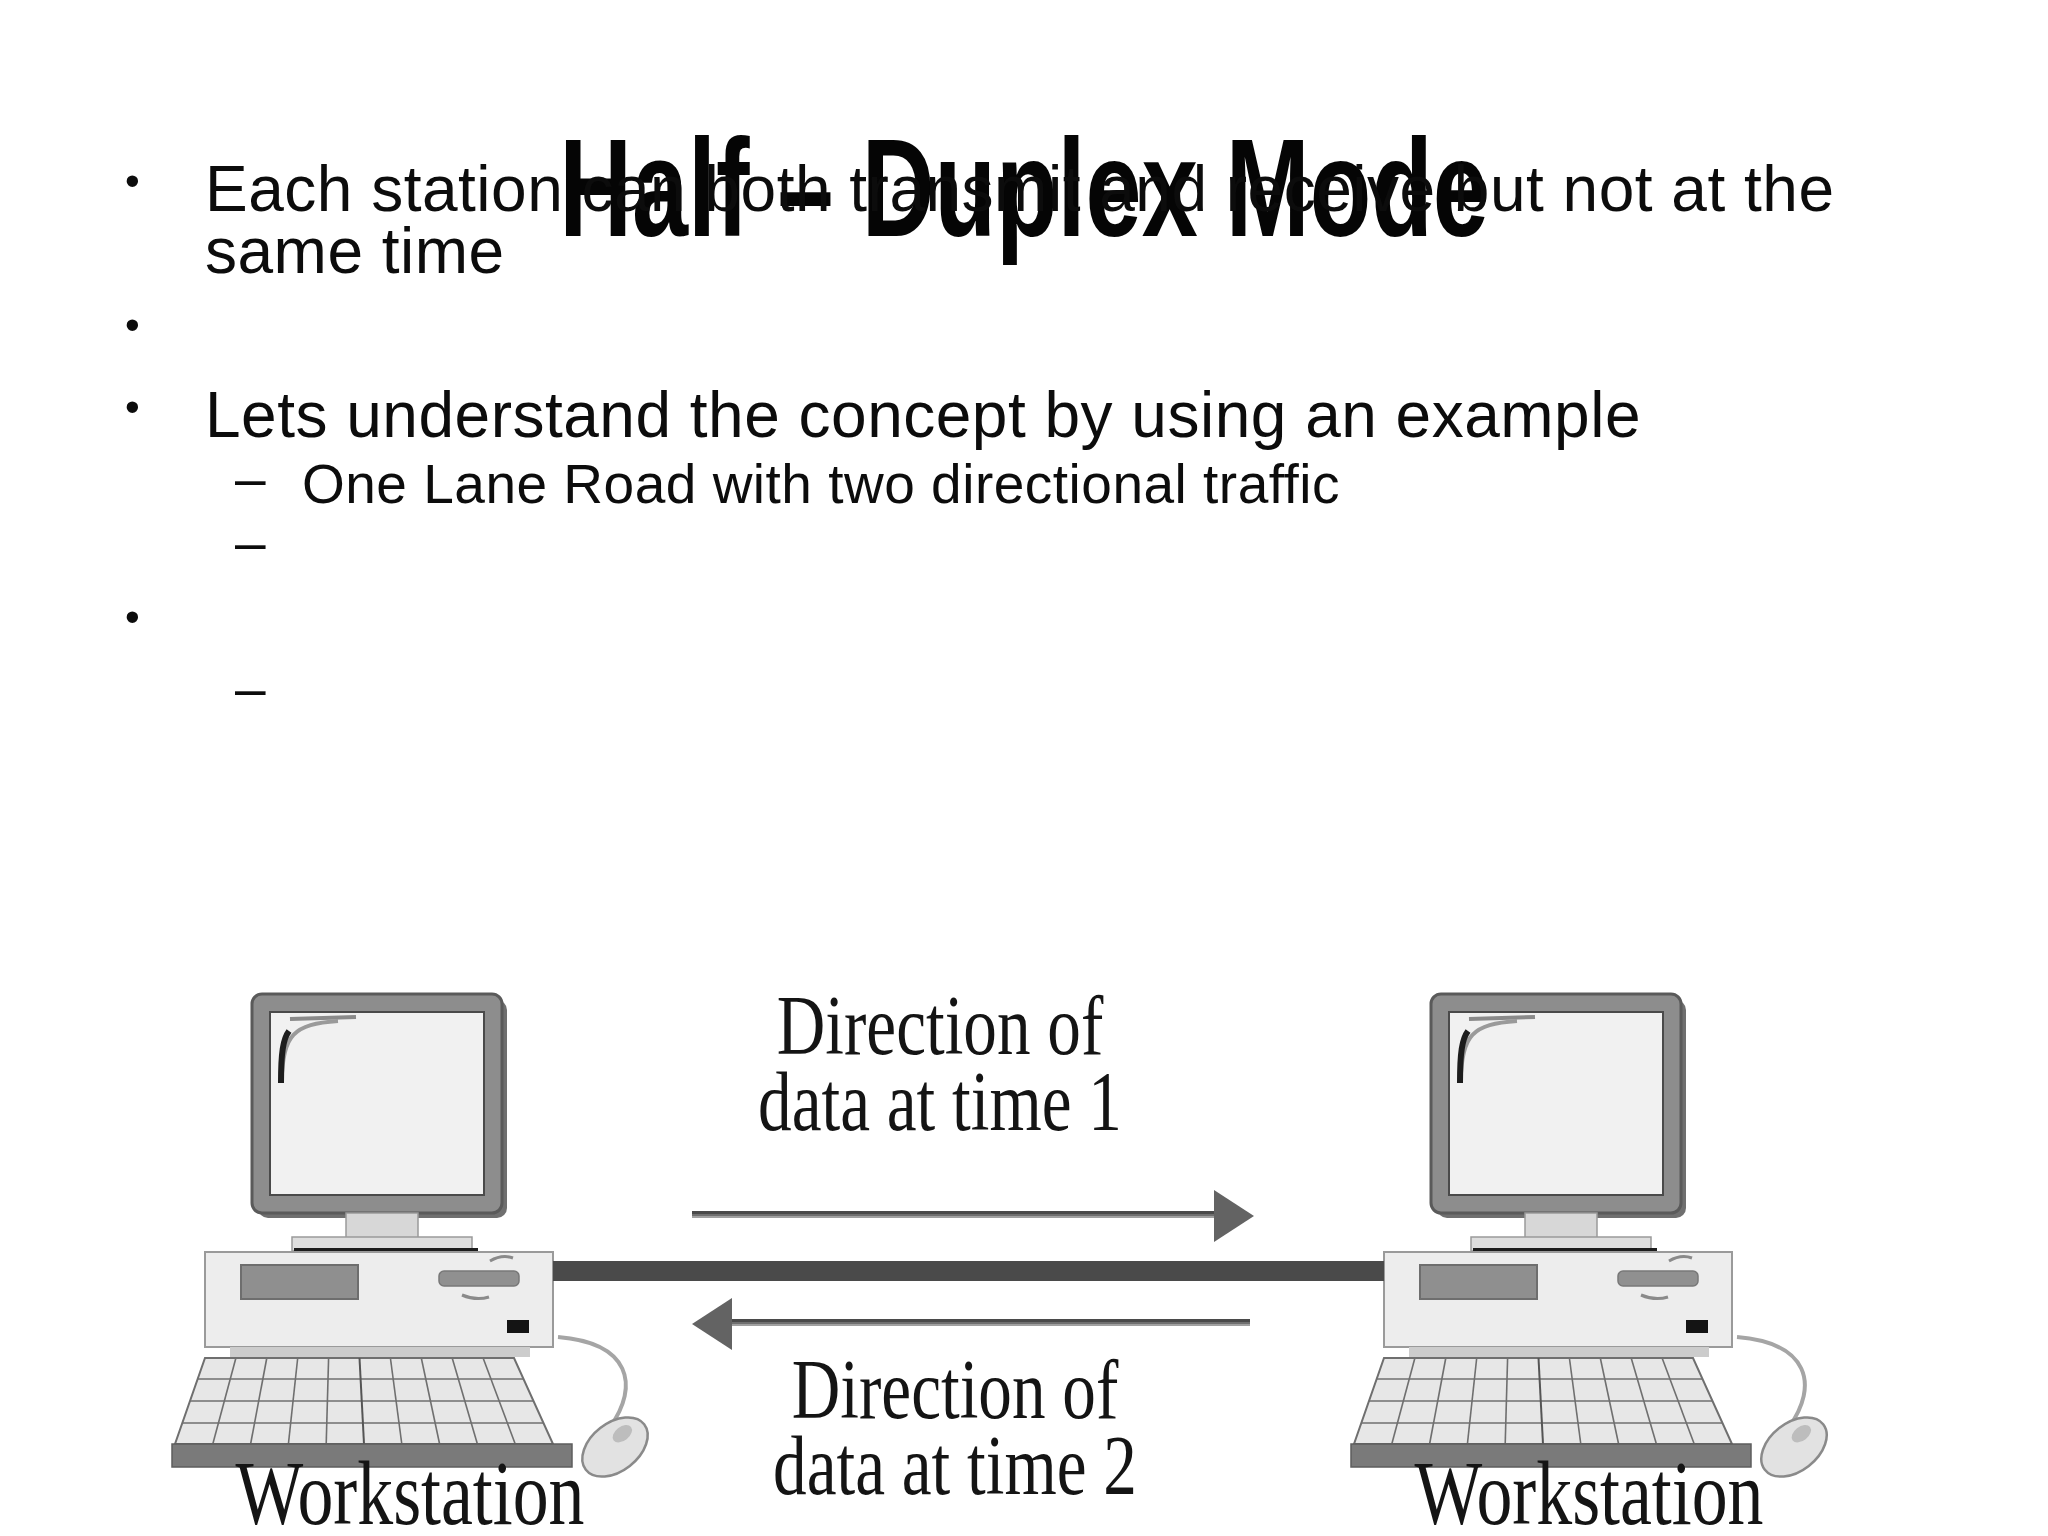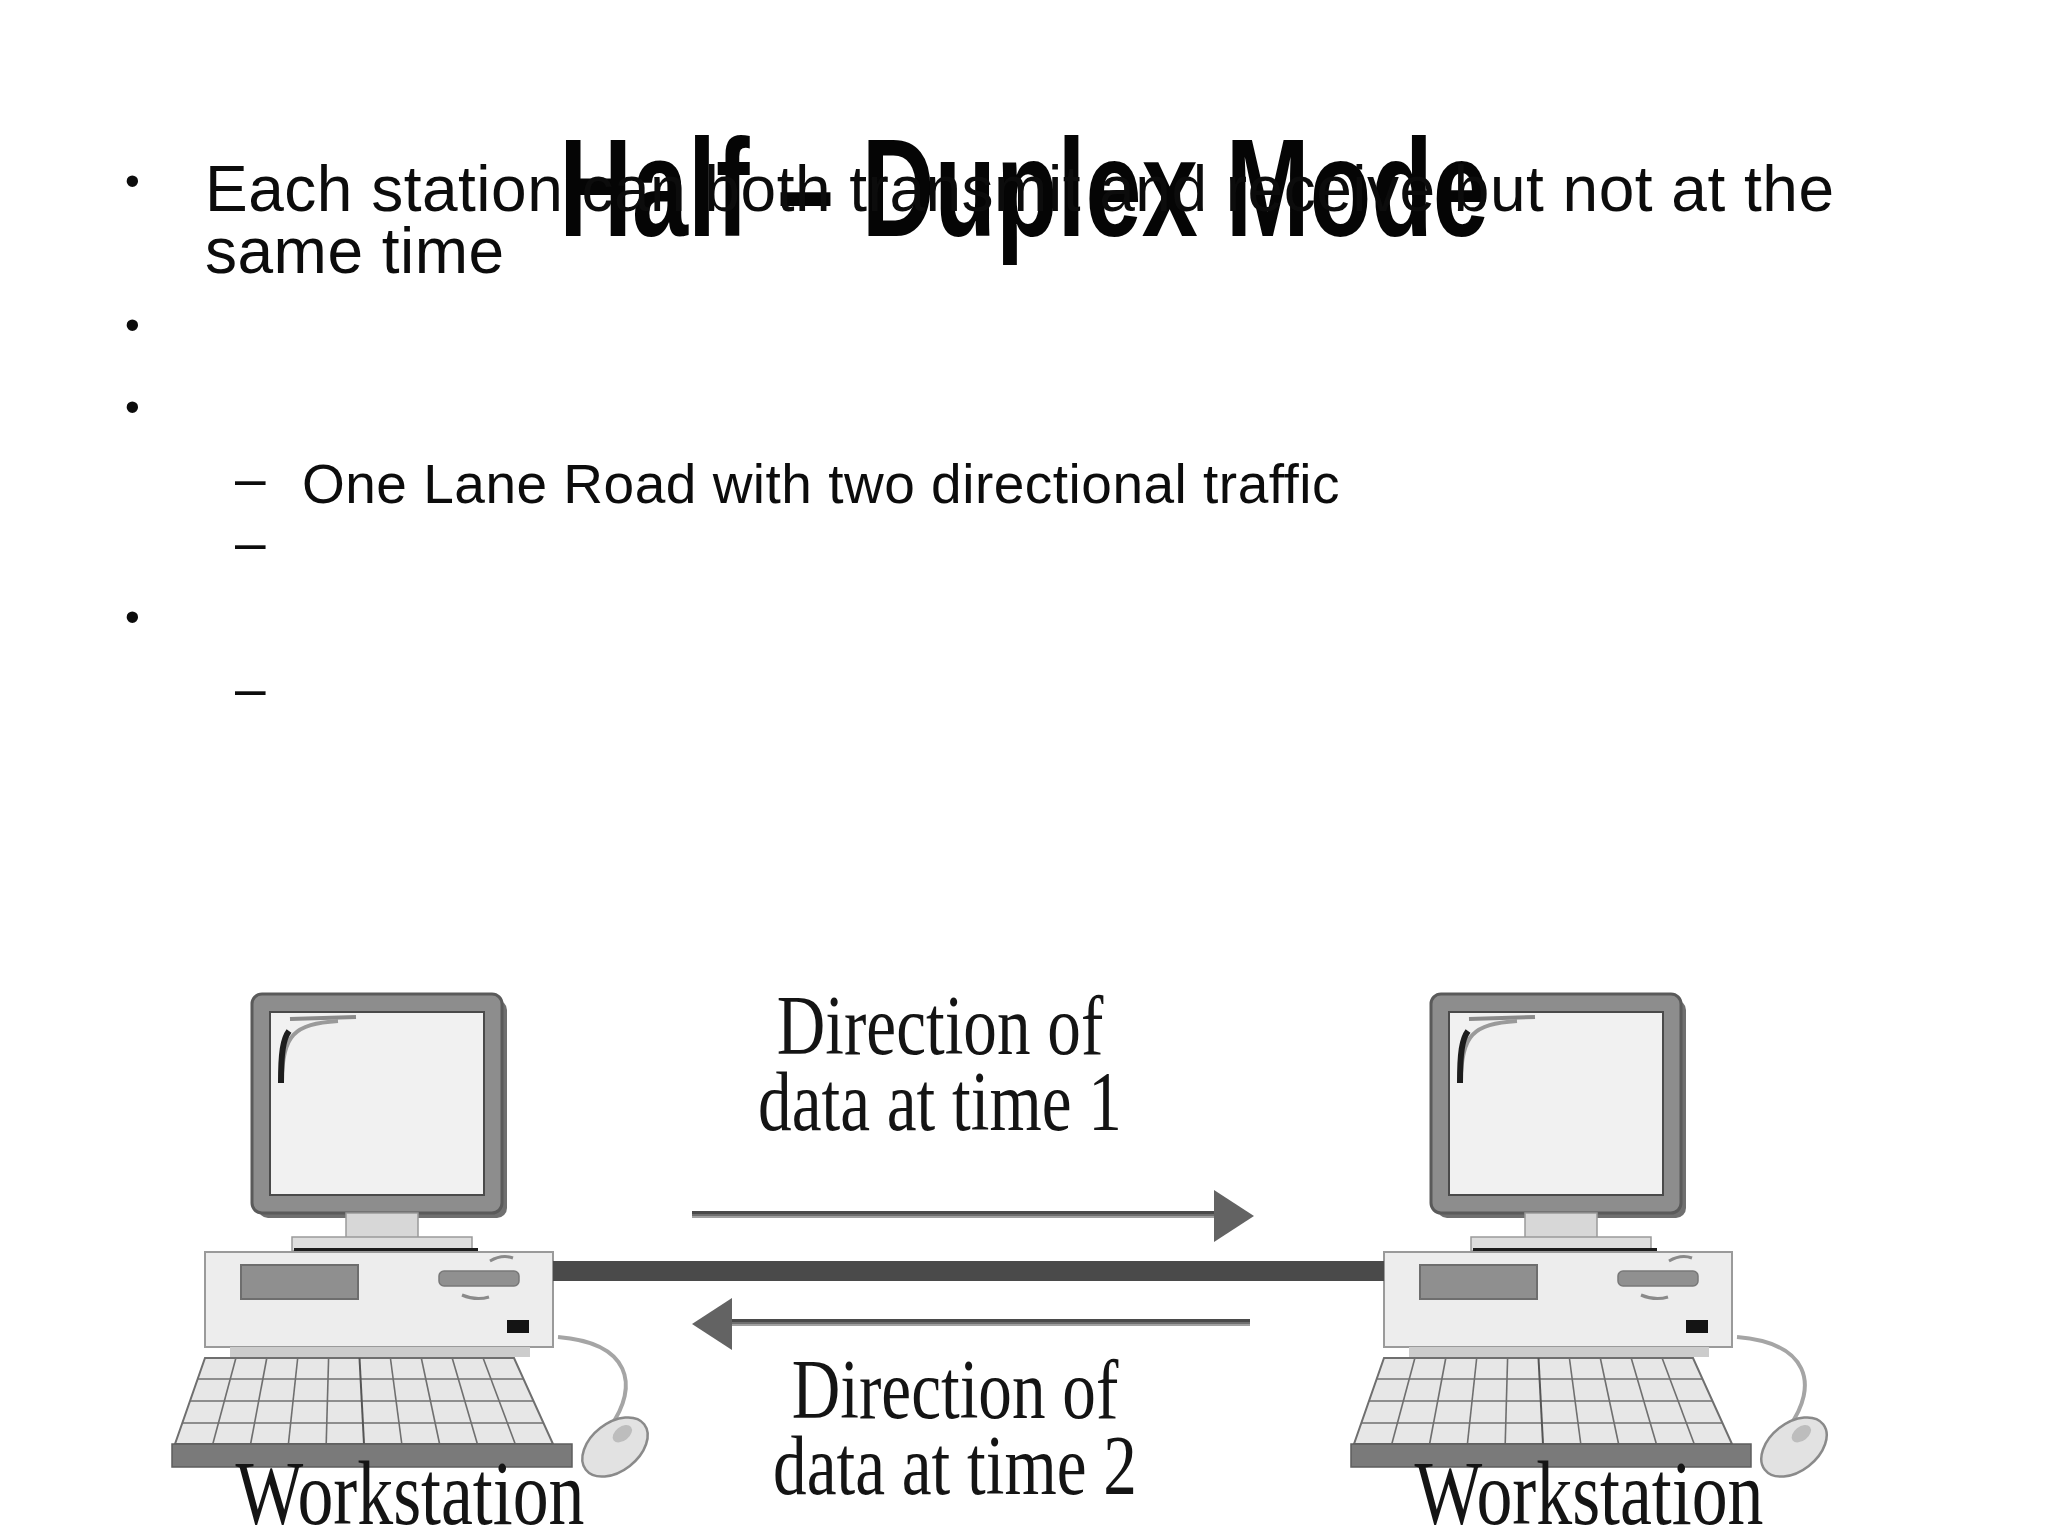--- a/index.html
+++ b/index.html
@@ -86,20 +86,21 @@
     <div class="row l1">
       <span class="m1">•</span>
       <span class="t">Each station can both transmit and receive but not at the
 same time</span>
     </div>
     <div class="row l1">
       <span class="m1">•</span>
     </div>
     <div class="row l1">
       <span class="m1">•</span>
+      <span class="t">Lets understand the concept by using an example</span>
     </div>
     <div class="row l2">
       <span class="m2">–</span>
       <span class="t">One Lane Road with two directional traffic</span>
     </div>
     <div class="row l2">
       <span class="m2">–</span>
     </div>
     <div class="row l1">
       <span class="m1">•</span>

